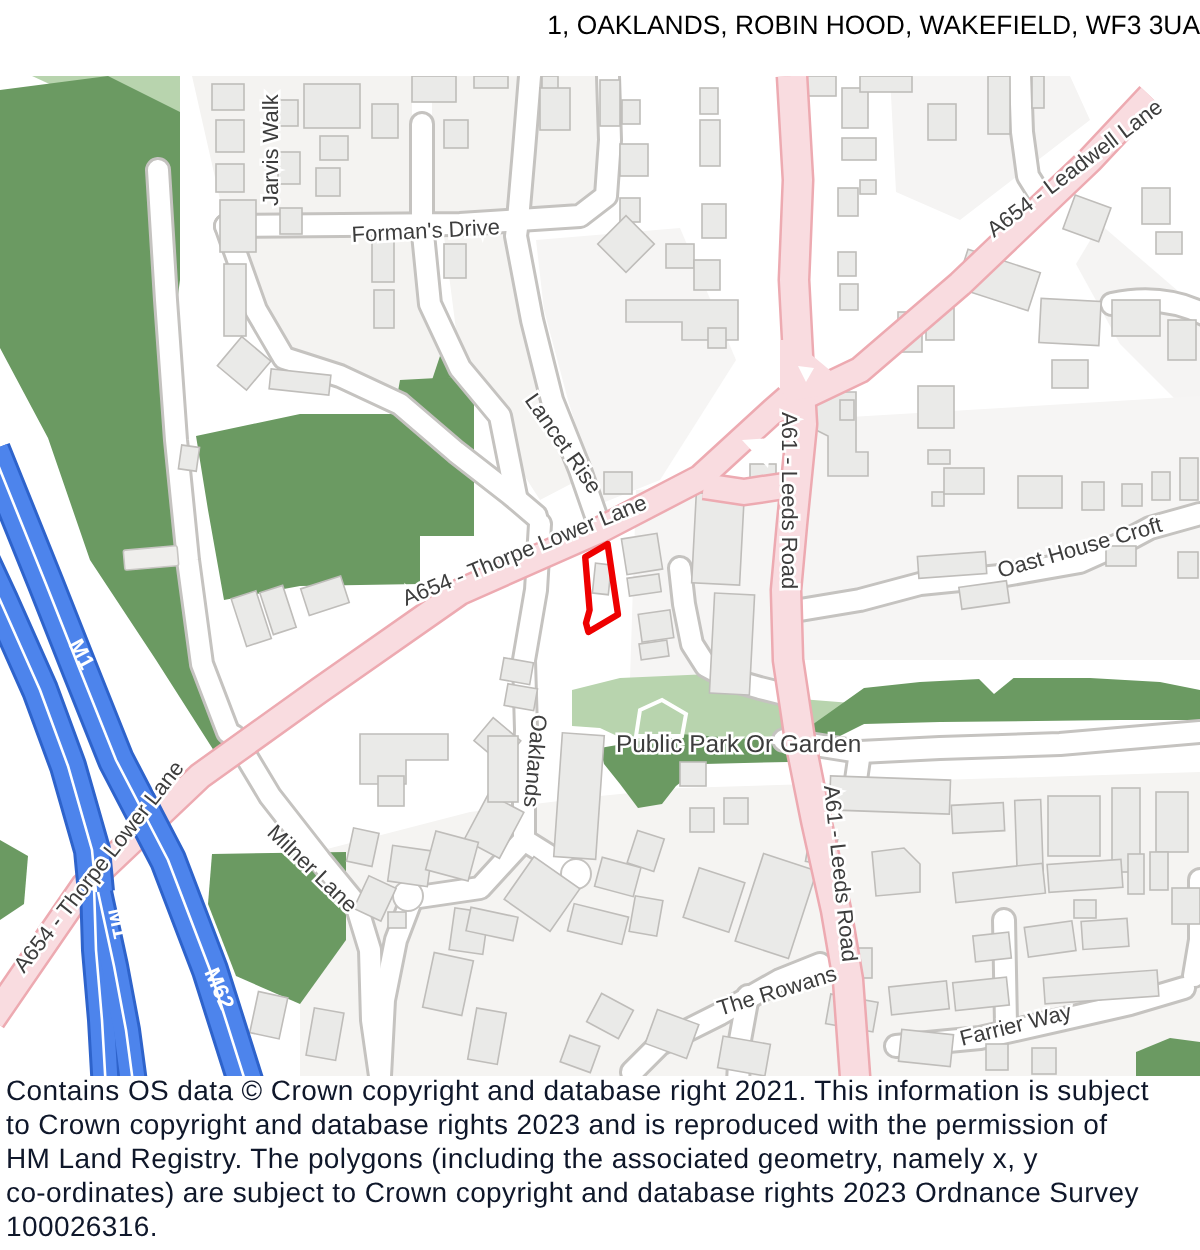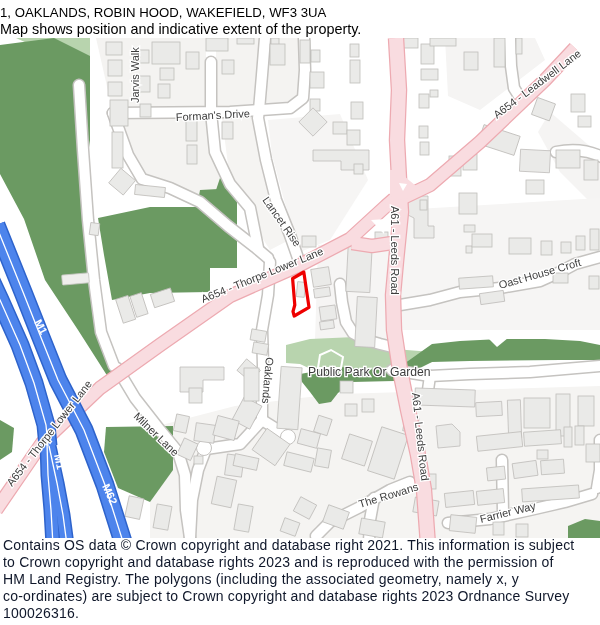--- a/index.html
+++ b/index.html
@@ -1,31 +1,30 @@
 <!DOCTYPE html>
 <html><head>
 <meta charset="utf-8">
 <style>
 html,body{margin:0;padding:0;background:#fff;width:600px;height:625px;overflow:hidden;}
 body{font-family:"Liberation Sans", sans-serif;}
-#title{position:absolute;top:0;left:0;width:600px;text-align:left;color:#000;}
+#title{position:absolute;top:0;left:0;width:600px;text-align:right;color:#000;}
 #title .l1{font-size:13.2px;line-height:16px;margin-top:5px;}
 #title .l2{font-size:14.4px;line-height:16px;}
 #map{position:absolute;top:38px;left:0;}
 #footer{position:absolute;top:537px;left:3px;width:597px;font-size:14px;line-height:17px;color:#0f172a;letter-spacing:0.2px;}
 .rl{font-size:11px;fill:#3d3d3d;stroke:#ffffff;stroke-width:2.6px;paint-order:stroke;font-family:"Liberation Sans",sans-serif;}
 .ml{font-size:11px;font-weight:bold;fill:#ffffff;font-family:"Liberation Sans",sans-serif;}
 </style>
 </head>
 <body>
 
 <div id="title">
     <div class="l1">1, OAKLANDS, ROBIN HOOD, WAKEFIELD, WF3 3UA</div>
 
-<div class="l2">Map shows position and indicative extent of the property.</div>
   </div>
 
 <svg id="map" width="600" height="500" viewBox="0 38 600 500">
 
 <g fill="#f4f3f1" stroke="none">
 <path d="M96,38 L206,38 L206,112 L113,113 Z"></path>
 <path d="M216,38 L300,38 L300,104 L216,108 Z"></path>
 <path d="M118,118 L206,116 L216,160 L232,190 L205,207 L168,188 L138,177 L124,148 Z"></path>
 <path d="M222,118 L258,116 L266,160 L278,205 L293,238 L270,250 L243,208 L228,165 Z" fill="#f5f4f2"></path>
 <path d="M268,120 L340,114 L368,180 L330,240 L300,252 L284,200 L272,155 Z" fill="#f6f5f4"></path>

